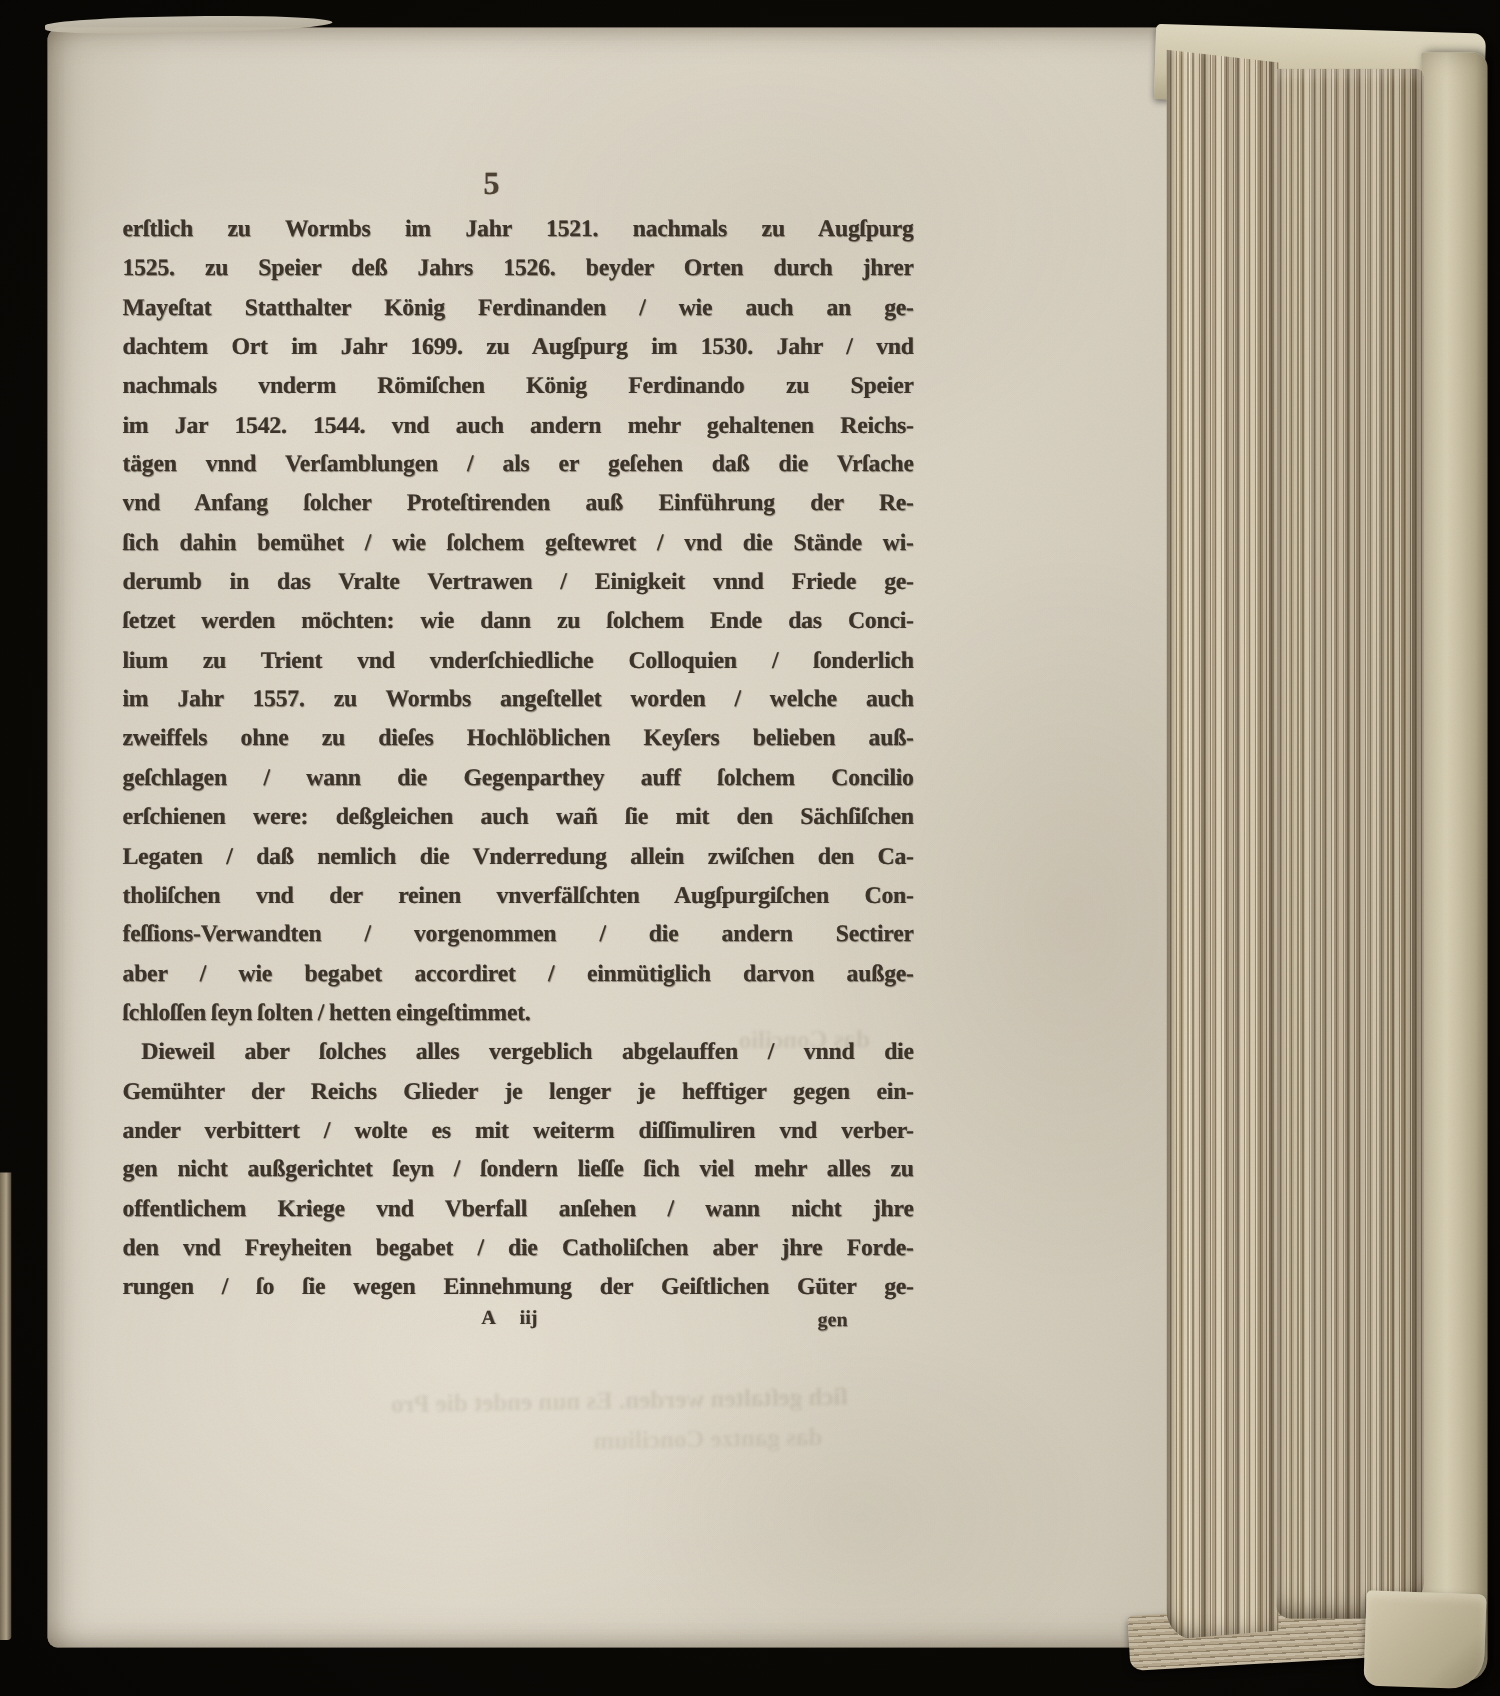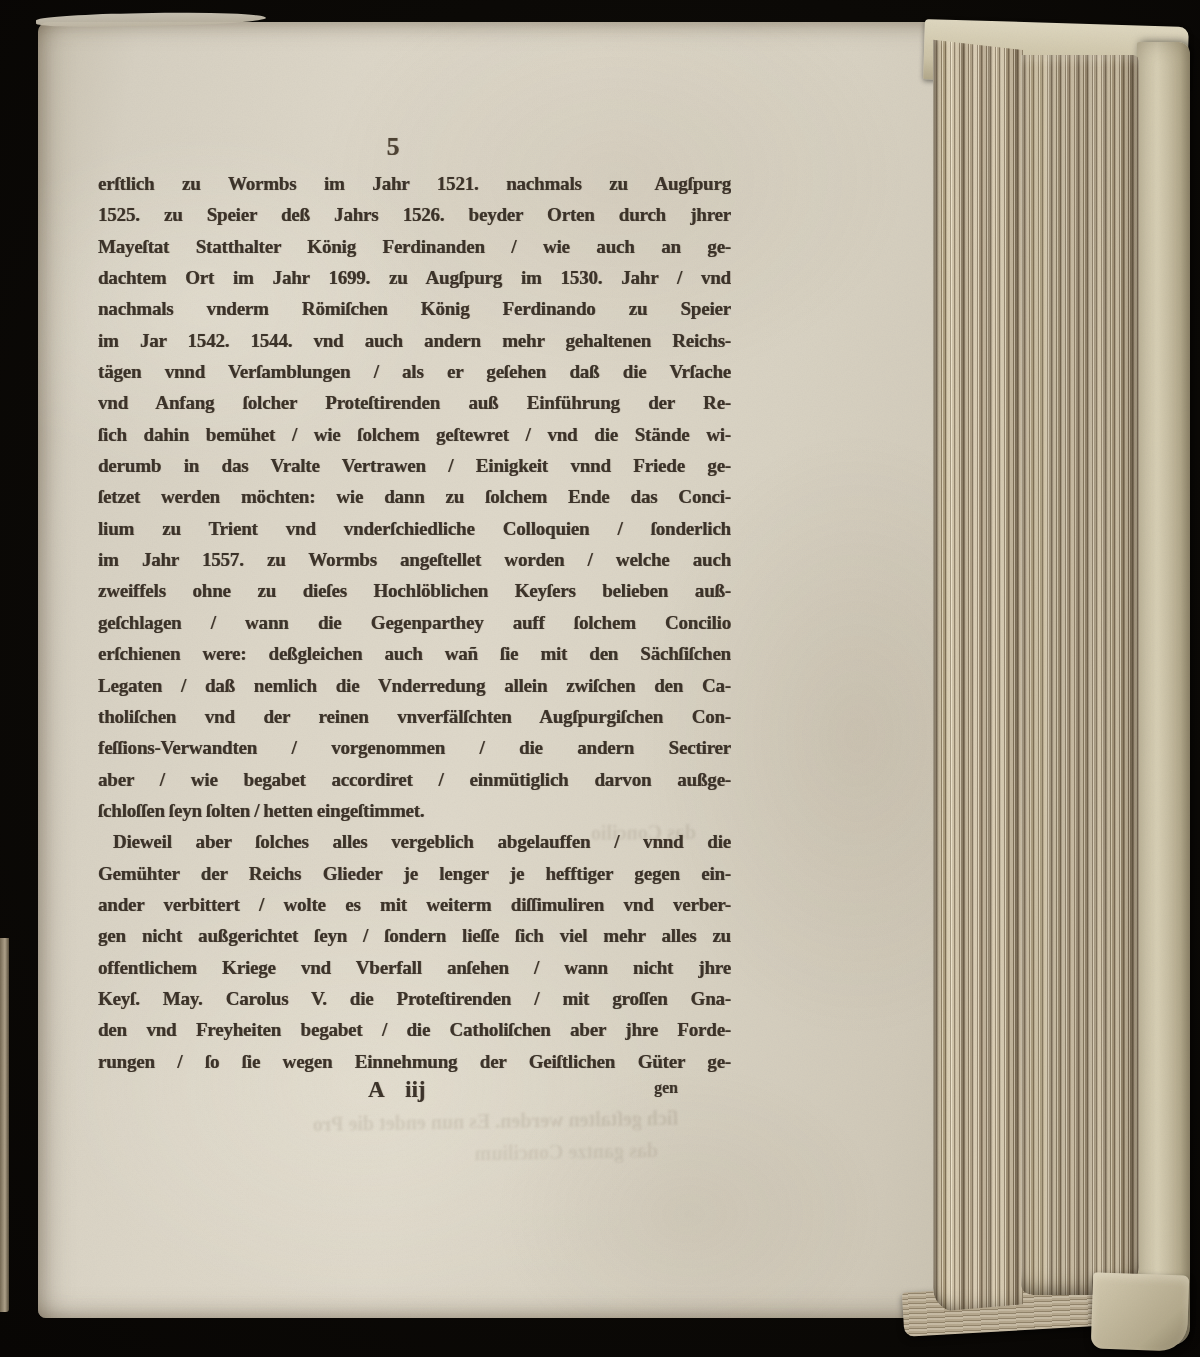--- a/index.html
+++ b/index.html
@@ -50,21 +50,21 @@
     height:31.35px;line-height:31.35px;overflow:hidden;
     font-size:19px;font-weight:700;color:#3c332a;
     letter-spacing:-.2px;word-spacing:-.5px;
     text-align:justify;text-align-last:justify;
     text-shadow:.5px .4px .7px rgba(56,44,28,.5), -.2px 0 .4px rgba(56,44,28,.3);
   }
   .line.short{text-align-last:left;}
   .para2 .line.first{text-indent:15px;}
   .sigline{position:relative;height:33px;}
   .sig{
-    position:absolute;left:270px;top:0;font-size:23px;font-weight:700;color:#3c332a;
+    position:absolute;left:287px;top:0;font-size:16px;font-weight:700;color:#3c332a;
     word-spacing:16px;text-shadow:.5px .4px .7px rgba(56,44,28,.5);
   }
   .catch{
     position:absolute;left:556px;top:2px;font-size:16px;font-weight:700;color:#3c332a;
     text-shadow:.5px .4px .7px rgba(56,44,28,.5);
   }
 
   
   .bt{
     position:absolute;color:#6a5b45;font-weight:700;pointer-events:none;
@@ -183,21 +183,20 @@
         <div class="line">feſſions-Verwandten / vorgenommen / die andern Sectirer</div>
         <div class="line">aber / wie begabet accordiret / einmütiglich darvon außge-</div>
         <div class="line short">ſchloſſen ſeyn ſolten / hetten eingeſtimmet.</div>
       </div>
       <div class="para para2">
         <div class="line first">Dieweil aber ſolches alles vergeblich abgelauffen / vnnd die</div>
         <div class="line">Gemühter der Reichs Glieder je lenger je hefftiger gegen ein-</div>
         <div class="line">ander verbittert / wolte es mit weiterm diſſimuliren vnd verber-</div>
         <div class="line">gen nicht außgerichtet ſeyn / ſondern lieſſe ſich viel mehr alles zu</div>
         <div class="line">offentlichem Kriege vnd Vberfall anſehen / wann nicht jhre</div>
-        <div class="line">Keyſ. May. Carolus V. die Proteſtirenden / mit groſſen Gna-</div>
         <div class="line">den vnd Freyheiten begabet / die Catholiſchen aber jhre Forde-</div>
         <div class="line">rungen / ſo ſie wegen Einnehmung der Geiſtlichen Güter ge-</div>
       </div>
       <div class="sigline">
         <span class="sig">A iij</span>
         <span class="catch">gen</span>
       </div>
     </div>
   </div>
 

